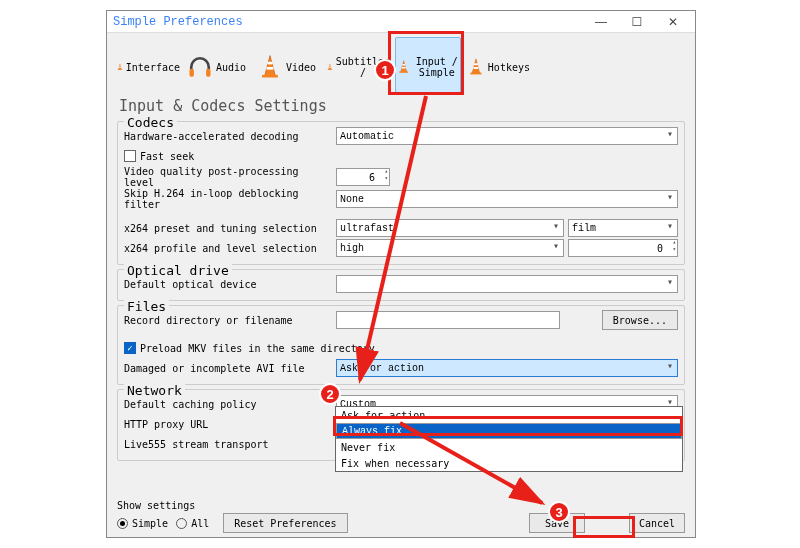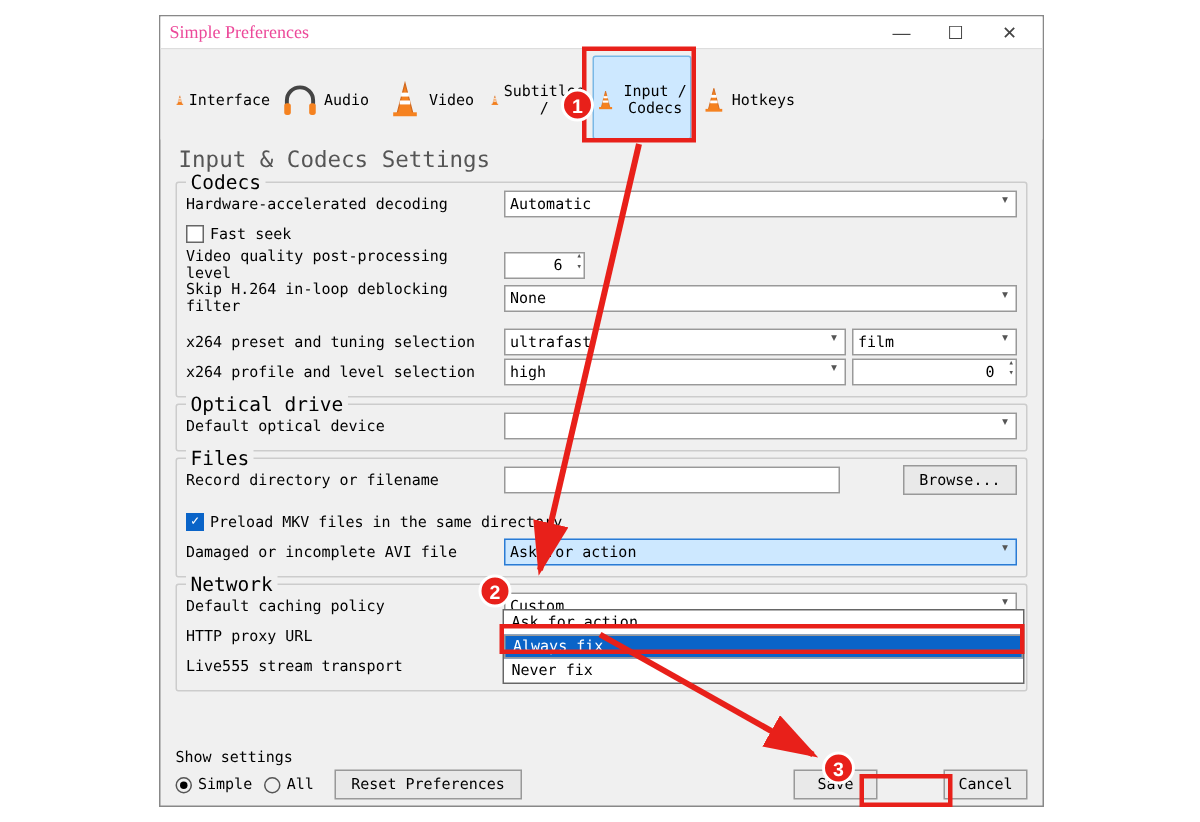--- a/index.html
+++ b/index.html
@@ -1,35 +1,35 @@
 <!DOCTYPE html>
 <html><head>
 <meta charset="utf-8">
 <style>
 * { box-sizing: border-box; margin: 0; padding: 0; }
 body { font-family: "Segoe UI", Arial, sans-serif; font-size: 11px; background: #fff; color: #000; }
 .canvas { width: 800px; height: 548px; position: relative; background: #fff; }
 .window { position: absolute; left: 106px; top: 10px; width: 590px; height: 528px; border: 1px solid #888; background: #f0f0f0; }
 .titlebar { height: 22px; background: #fff; display: flex; align-items: center; padding: 0 4px 0 6px; border-bottom: 1px solid #ddd; }
-.titlebar .title { flex: 1; font-size: 12px; font-family: Liberation Serif, serif; color: #ec4899; }
+.titlebar .title { flex: 1; font-size: 12px; font-family: Liberation Mono, monospace; color: #3b82f6; }
 .titlebar .winbtns { display: flex; }
 .winbtn { width: 36px; height: 20px; display: flex; align-items: center; justify-content: center; font-size: 12px; color: #444; }
 .toolbar { height: 60px; display: flex; padding: 4px 8px 0 8px; gap: 4px; background: #f0f0f0; }
 .cat { width: 66px; display: flex; flex-direction: row; align-items: center; justify-content: flex-start; padding-top: 4px; font-family: Consolas, monospace; font-size: 10px; text-align: center; gap: 2px; border: 1px solid transparent; border-radius: 2px; }
 .cat.active { background: #cde8ff; border: 1px solid #7ab8e6; }
 .cat svg { width: 28px; height: 28px; }
 .section-title { font-family: Consolas, monospace; font-size: 15px; color: #555; padding: 4px 12px 6px 12px; }
 .content { padding: 0 10px 4px 10px; font-family: Consolas, monospace; font-size: 10px; }
 .group { border: 1px solid #ccc; border-radius: 2px; padding: 4px 6px 6px 6px; margin-bottom: 4px; position: relative; background: #f0f0f0; }
 .group > .legend { position: absolute; top: -7px; left: 6px; background: #f0f0f0; padding: 0 3px; font-size: 13px; }
 .row { display: flex; align-items: center; min-height: 20px; gap: 4px; }
 .row > .lbl { width: 208px; font-size: 10px; }
 .row.spaced { margin-top: 2px; }
 .sel, .inp { height: 18px; border: 1px solid #999; background: #fff; font-family: Consolas, monospace; font-size: 10px; padding: 0 3px; }
-.sel { appearance: none; -webkit-appearance: none; position: relative; }
+.sel { appearance: none; -webkit-appearance: none; position: relative; font-family: Liberation Mono, monospace; }
 .sel-wrap { position: relative; display: inline-block; }
 .sel-wrap::after { content: "▾"; position: absolute; right: 5px; top: 1px; font-size: 10px; color: #555; pointer-events: none; }
 .inp.spin { width: 54px; text-align: right; padding-right: 14px; }
 .spin-wrap { position: relative; display: inline-block; }
 .spin-wrap::after { content: "▴\A▾"; white-space: pre; position: absolute; right: 2px; top: -1px; font-size: 6px; line-height: 7px; color: #555; }
 .chk { width: 12px; height: 12px; border: 1px solid #666; display: inline-flex; align-items: center; justify-content: center; font-size: 9px; background: #fff; }
 .chk.checked { background: #0a64c8; border-color: #0a64c8; color: #fff; }
 .btn { height: 20px; padding: 0 10px; border: 1px solid #999; background: #e9e9e9; font-family: Consolas, monospace; font-size: 10px; display: inline-flex; align-items: center; margin-left: 38px; }
 .radio { width: 11px; height: 11px; border: 1px solid #555; border-radius: 50%; display: inline-flex; align-items: center; justify-content: center; }
 .radio.checked::after { content: ""; width: 5px; height: 5px; background: #000; border-radius: 50%; }
@@ -94,21 +94,21 @@
           </svg>
         <span>Subtitles /</span>
       </div>
       <div class="cat active">
         <svg viewBox="0 0 32 32">
             <polygon points="16,3 22,26 10,26" fill="#f58220" stroke="#d2691e"></polygon>
             <rect x="13" y="10" width="6" height="3" fill="#fff"></rect>
             <rect x="12" y="16" width="8" height="3" fill="#fff"></rect>
             <rect x="7" y="25" width="18" height="3" fill="#f58220"></rect>
           </svg>
-        <span>Input / Codecs</span>
+        <span>Input / Simple</span>
       </div>
       <div class="cat">
         <svg viewBox="0 0 32 32">
             <polygon points="16,3 22,26 10,26" fill="#f58220" stroke="#d2691e"></polygon>
             <rect x="13" y="10" width="6" height="3" fill="#fff"></rect>
             <rect x="12" y="16" width="8" height="3" fill="#fff"></rect>
             <rect x="7" y="25" width="18" height="3" fill="#f58220"></rect>
           </svg>
         <span>Hotkeys</span>
       </div>
@@ -207,20 +207,21 @@
       <div style="display:flex; gap:6px;">
         <button class="btn" style="width:56px;justify-content:center;">Save</button>
         <button class="btn" style="width:56px;justify-content:center;">Cancel</button>
       </div>
     </div>
 
     <div class="dropdown-open" style="left:228px; top:395px; width:348px;">
       <div class="opt">Ask for action</div>
       <div class="opt sel">Always fix</div>
       <div class="opt">Never fix</div>
+      <div class="opt">Fix when necessary</div>
     </div>
   </div>
 
   <div class="redbox" style="left:388px; top:31px; width:76px; height:64px;"></div>
   <div class="badge" style="left:374px; top:59px;">1</div>
 
   <div class="redbox" style="left:333px; top:416px; width:350px; height:20px;"></div>
   <div class="badge" style="left:319px; top:383px;">2</div>
 
   <div class="redbox" style="left:573px; top:516px; width:62px; height:22px;"></div>

